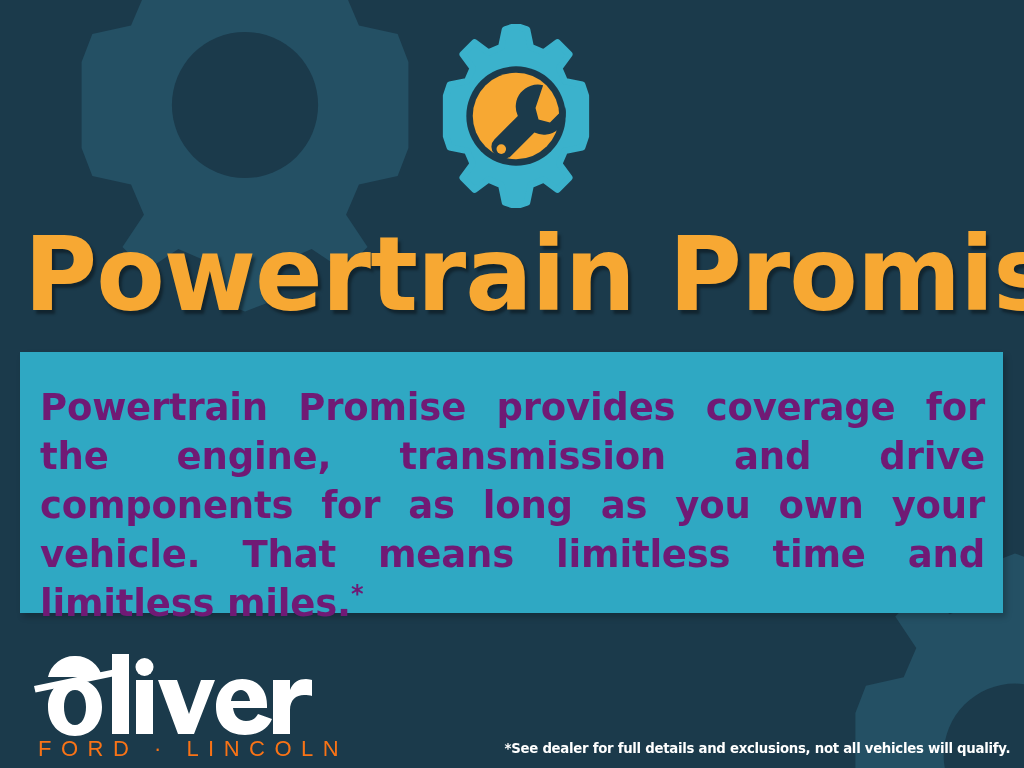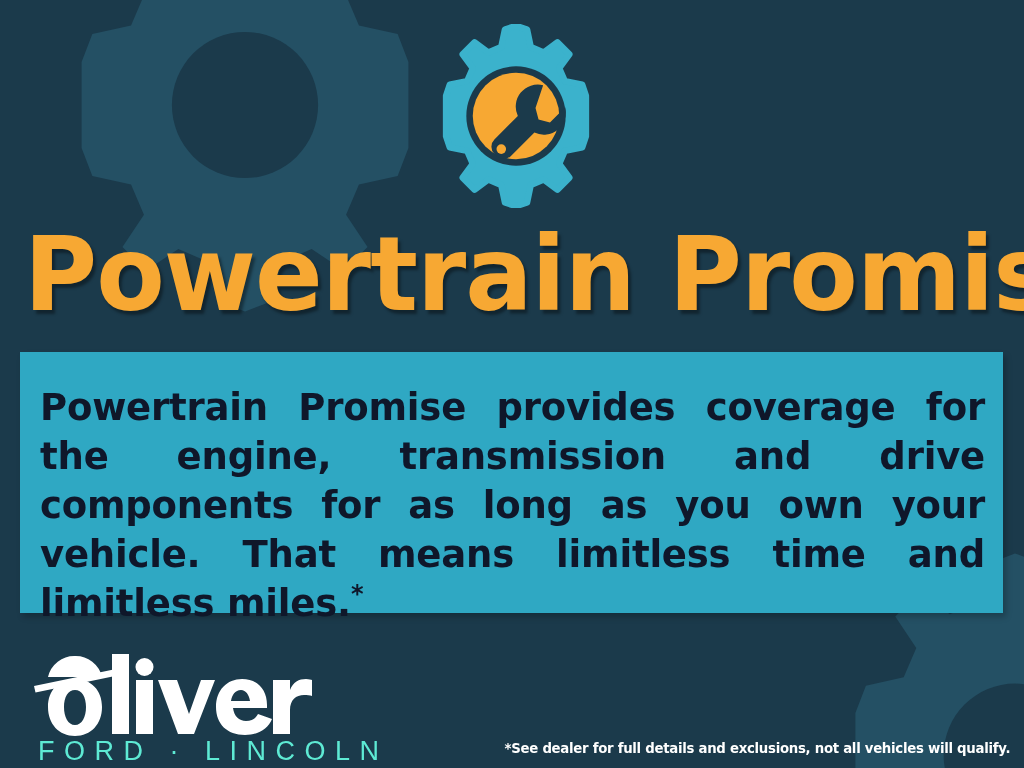--- a/index.html
+++ b/index.html
@@ -61,21 +61,21 @@
     width: 983px;
     height: 261px;
     background: #2fa8c3;
     box-shadow: 3px 4px 6px rgba(0,0,0,0.22);
   }
   #body-copy {
     position: absolute;
     left: 20px;
     top: 31px;
     width: 945px;
-    color: #0f172a;
+    color: #701a75;
     font-family: "DejaVu Sans", sans-serif;
     font-weight: bold;
     font-size: 37px;
     line-height: 49px;
     text-align: justify;
     text-align-last: left;
     letter-spacing: -0.2px;
   }
   #body-copy .star {
     font-size: 24px;
@@ -90,23 +90,23 @@
     top: 640px;
     width: 300px;
     height: 120px;
   }
   #logo-mark { position: absolute; left: 0; top: 0; }
   #logo-mark svg { display: block; }
   #logo-sub {
     position: absolute;
     left: 10px;
     top: 96px;
-    color: #5eead4;
+    color: #f97316;
     font-family: "Liberation Sans", sans-serif;
-    font-size: 27px;
+    font-size: 22px;
     font-weight: normal;
     letter-spacing: 9.5px;
     white-space: nowrap;
   }
 
   
   #disclaimer {
     position: absolute;
     right: 14px;
     bottom: 12px;

